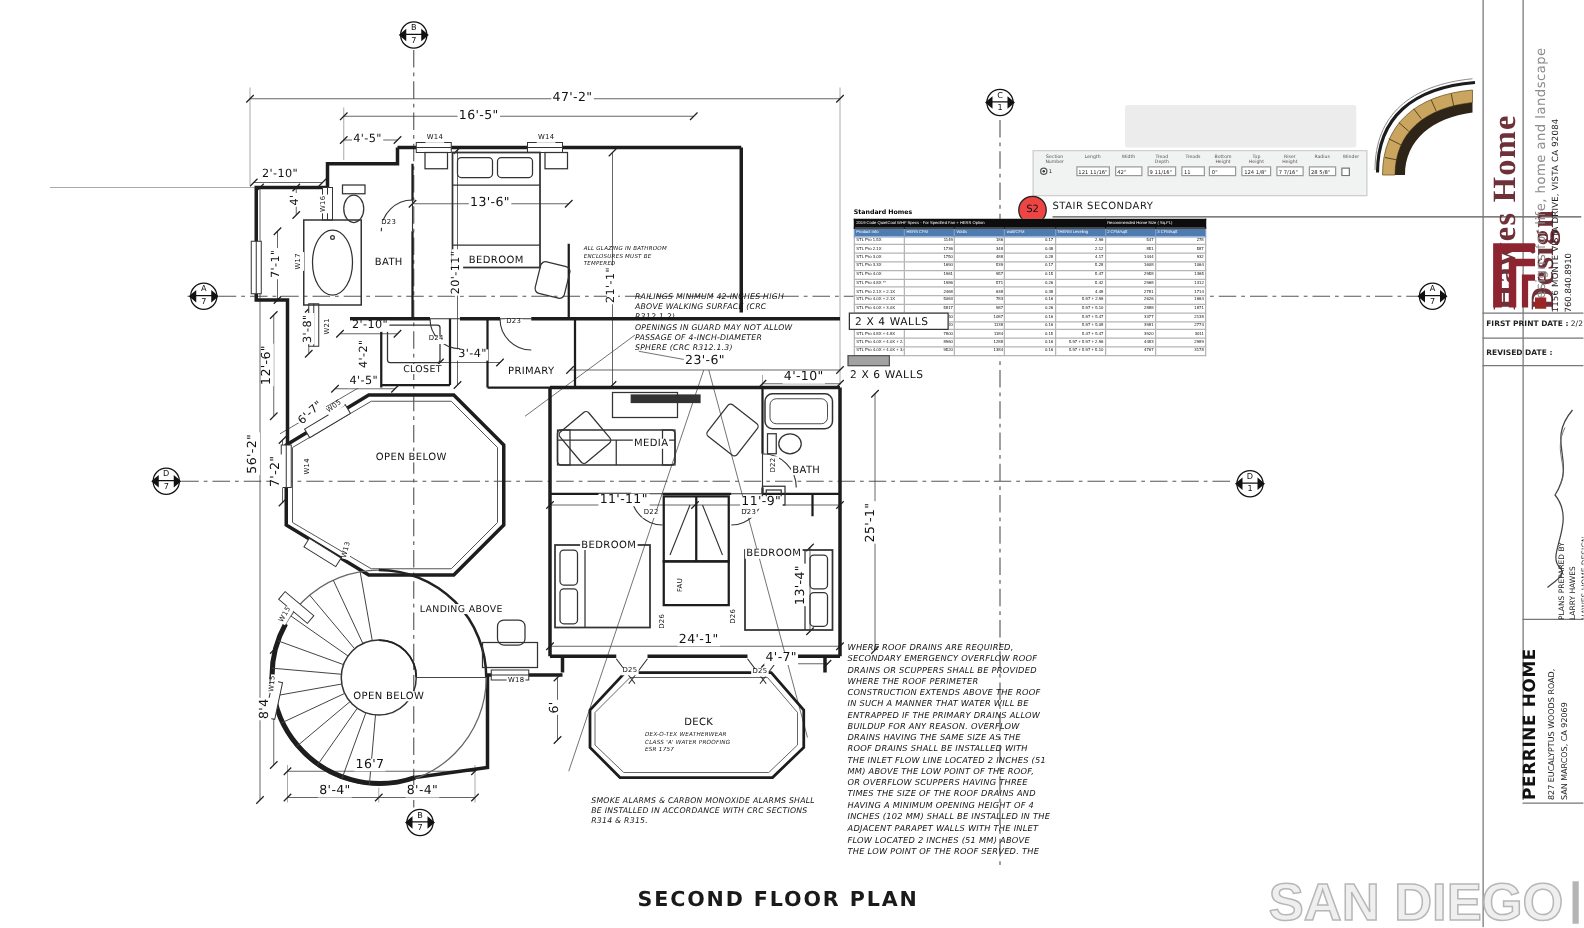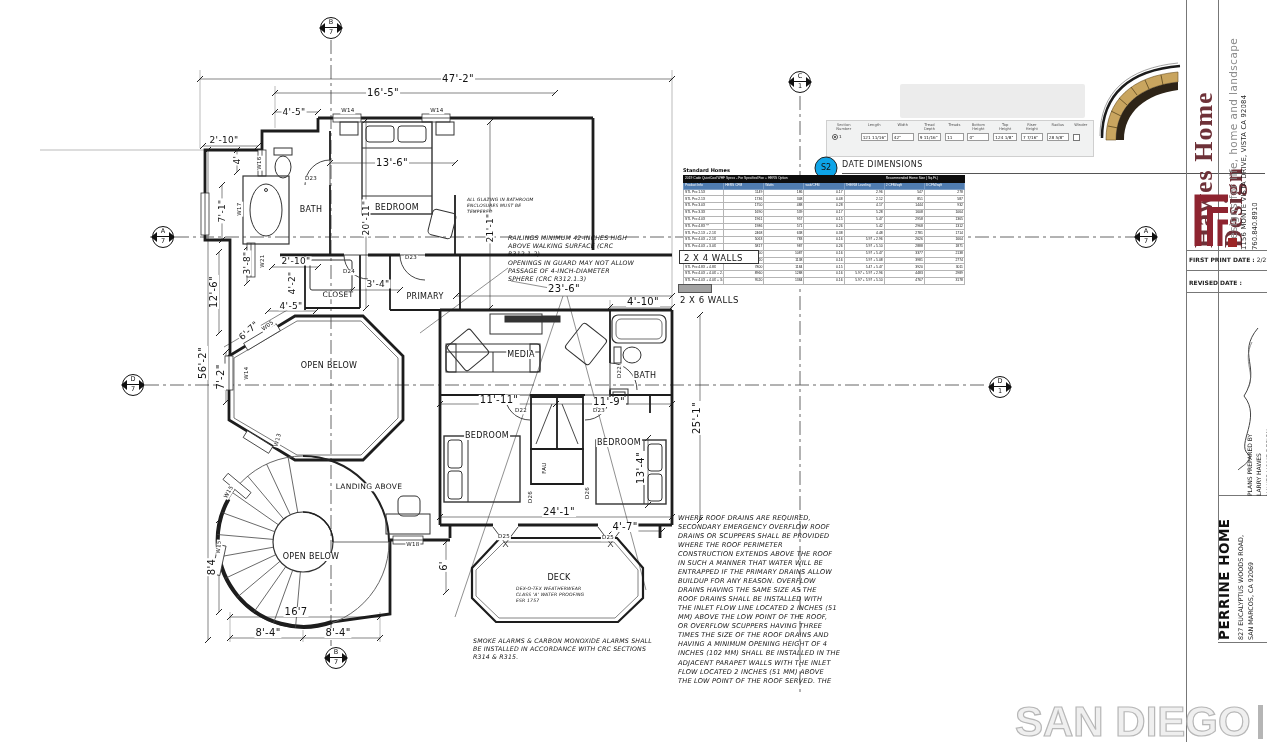--- a/index.html
+++ b/index.html
@@ -18,21 +18,21 @@
   #note-roof{left:678px;top:514px;font-size:6.6px;width:212px;line-height:1.37;}
   
   .marker{position:absolute;z-index:3;width:20px;height:20px;border:1.2px solid #111;border-radius:50%;
           background:#fff;transform:translate(-50%,-50%);text-align:center;}
   .marker .ma{display:block;font-size:6.5px;line-height:9px;height:9px;}
   .marker .mb{display:block;font-size:6.5px;line-height:9px;height:9px;border-top:1px solid #111;}
   .marker::before{content:"";position:absolute;left:-7px;top:5px;border:5px solid transparent;border-right:6px solid #111;}
   .marker::after{content:"";position:absolute;right:-7px;top:5px;border:5px solid transparent;border-left:6px solid #111;}
   
   #s2-ref{position:absolute;left:826px;top:168px;z-index:3;width:21px;height:21px;border:1.3px solid #222;
-          border-radius:50%;background:#0ea5e9;transform:translate(-50%,-50%);
+          border-radius:50%;background:#ef4444;transform:translate(-50%,-50%);
           font-size:8px;line-height:20px;text-align:center;}
   #s2-caption{position:absolute;left:842px;top:160px;z-index:3;font-size:8px;letter-spacing:.4px;color:#222;}
   #s2-rule{position:absolute;left:842px;top:173px;width:423px;height:0;border-top:1px solid #555;z-index:3;}
   
   #stair-form{position:absolute;left:826px;top:120px;width:268px;height:37px;z-index:3;
               background:#f1f2f2;border:1px solid #cfcfcf;display:flex;align-items:flex-start;
               padding:2px 3px 0 3px;box-sizing:border-box;gap:2px;}
   .sf-col{display:flex;flex-direction:column;align-items:center;}
   .sf-h{font-size:3.7px;color:#555;text-align:center;white-space:pre-line;line-height:1.2;height:10px;width:100%;}
   .sf-v{border:.5px solid #9a9a9a;background:#fff;font-size:4.2px;height:8px;line-height:8px;
@@ -331,21 +331,21 @@
         <div class="sf-v">28 5/8"</div>
       </div>
       <div class="sf-col" style="width: 20px;">
         <div class="sf-h">Winder</div>
         <div class="sf-v plain">
           <span class="checkbox"></span>
         </div>
       </div>
     </div>
   <div id="s2-ref">S2</div>
-  <div id="s2-caption">DATE DIMENSIONS</div>
+  <div id="s2-caption">STAIR SECONDARY</div>
   <div id="s2-rule"></div>
 
   <div id="spec-title">Standard Homes</div>
   <table id="spec-table">
     <tbody id="spec-tbody">
         <tr class="band">
           <td colspan="5">2019 Code QuietCool WHF Specs - For Specified Fan + HERS Option</td>
           <td colspan="2">Recommended Home Size ( Sq.Ft.)</td>
         </tr>
         <tr class="cols">
@@ -617,20 +617,21 @@
       <div class="marker" style="left: 1000px; top: 387px;">
         <span class="ma">D</span>
         <span class="mb">1</span>
       </div>
       <div class="marker" style="left: 336px; top: 658px;">
         <span class="ma">B</span>
         <span class="mb">7</span>
       </div>
     </div>
 
+  <div id="sheet-title">SECOND FLOOR PLAN</div>
 
   <div id="watermark">
     <span>SAN DIEGO</span>
     <span id="wm-bar"></span>
 
   </div>
 
   <div class="sb-line" style="left:1186px;top:0;width:1px;height:742px;"></div>
   <div class="sb-line" style="left:1218px;top:0;width:1px;height:640px;"></div>
   <div class="sb-line" style="left:1186px;top:250px;width:81px;height:1px;"></div>

